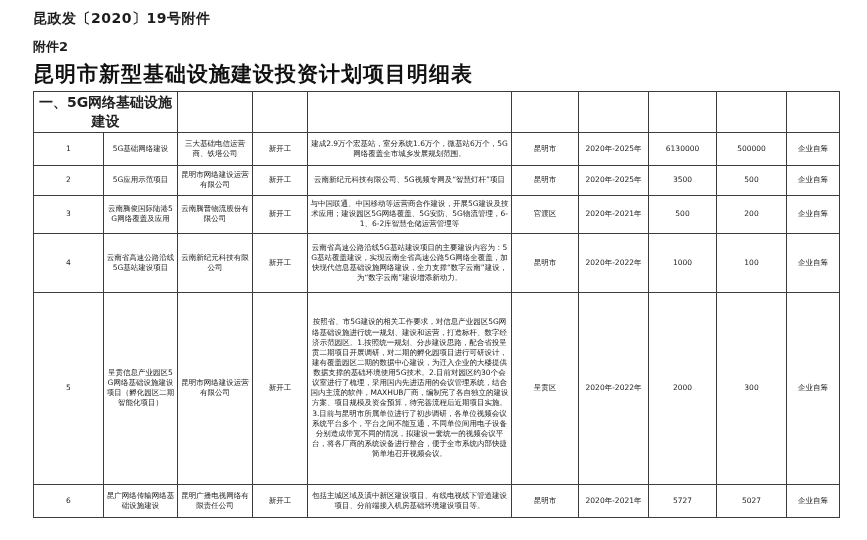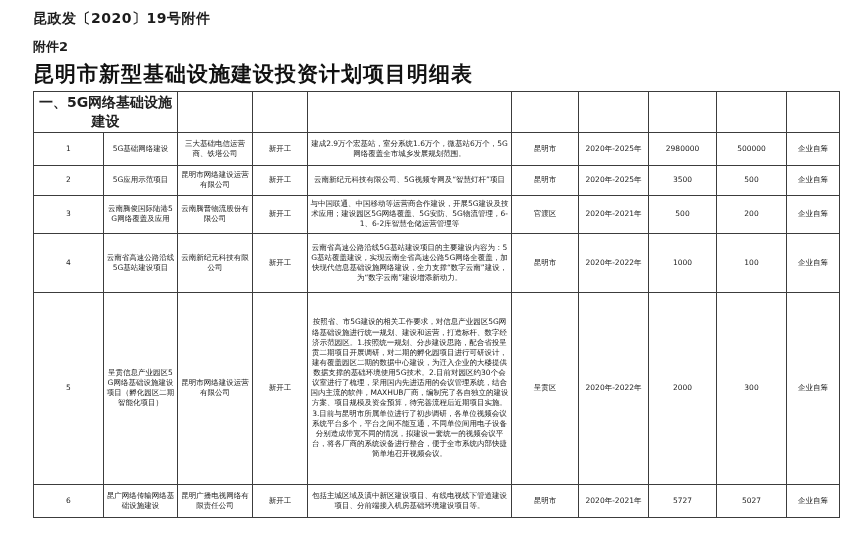--- a/index.html
+++ b/index.html
@@ -75,21 +75,21 @@
     </tr>
 
     <tr class="r1">
       <td>1</td>
       <td>5G基础网络建设</td>
       <td>三大基础电信运营商、铁塔公司</td>
       <td>新开工</td>
       <td class="cell-content">建成2.9万个宏基站，室分系统1.6万个，微基站6万个，5G网络覆盖全市城乡发展规划范围。</td>
       <td>昆明市</td>
       <td>2020年-2025年</td>
-      <td>2980000</td>
+      <td>6130000</td>
       <td>500000</td>
       <td>企业自筹</td>
     </tr>
 
     <tr class="r2">
       <td>2</td>
       <td>5G应用示范项目</td>
       <td>昆明市网络建设运营有限公司</td>
       <td>新开工</td>
       <td class="cell-content">云南新纪元科技有限公司、5G视频专网及“智慧灯杆”项目</td>

